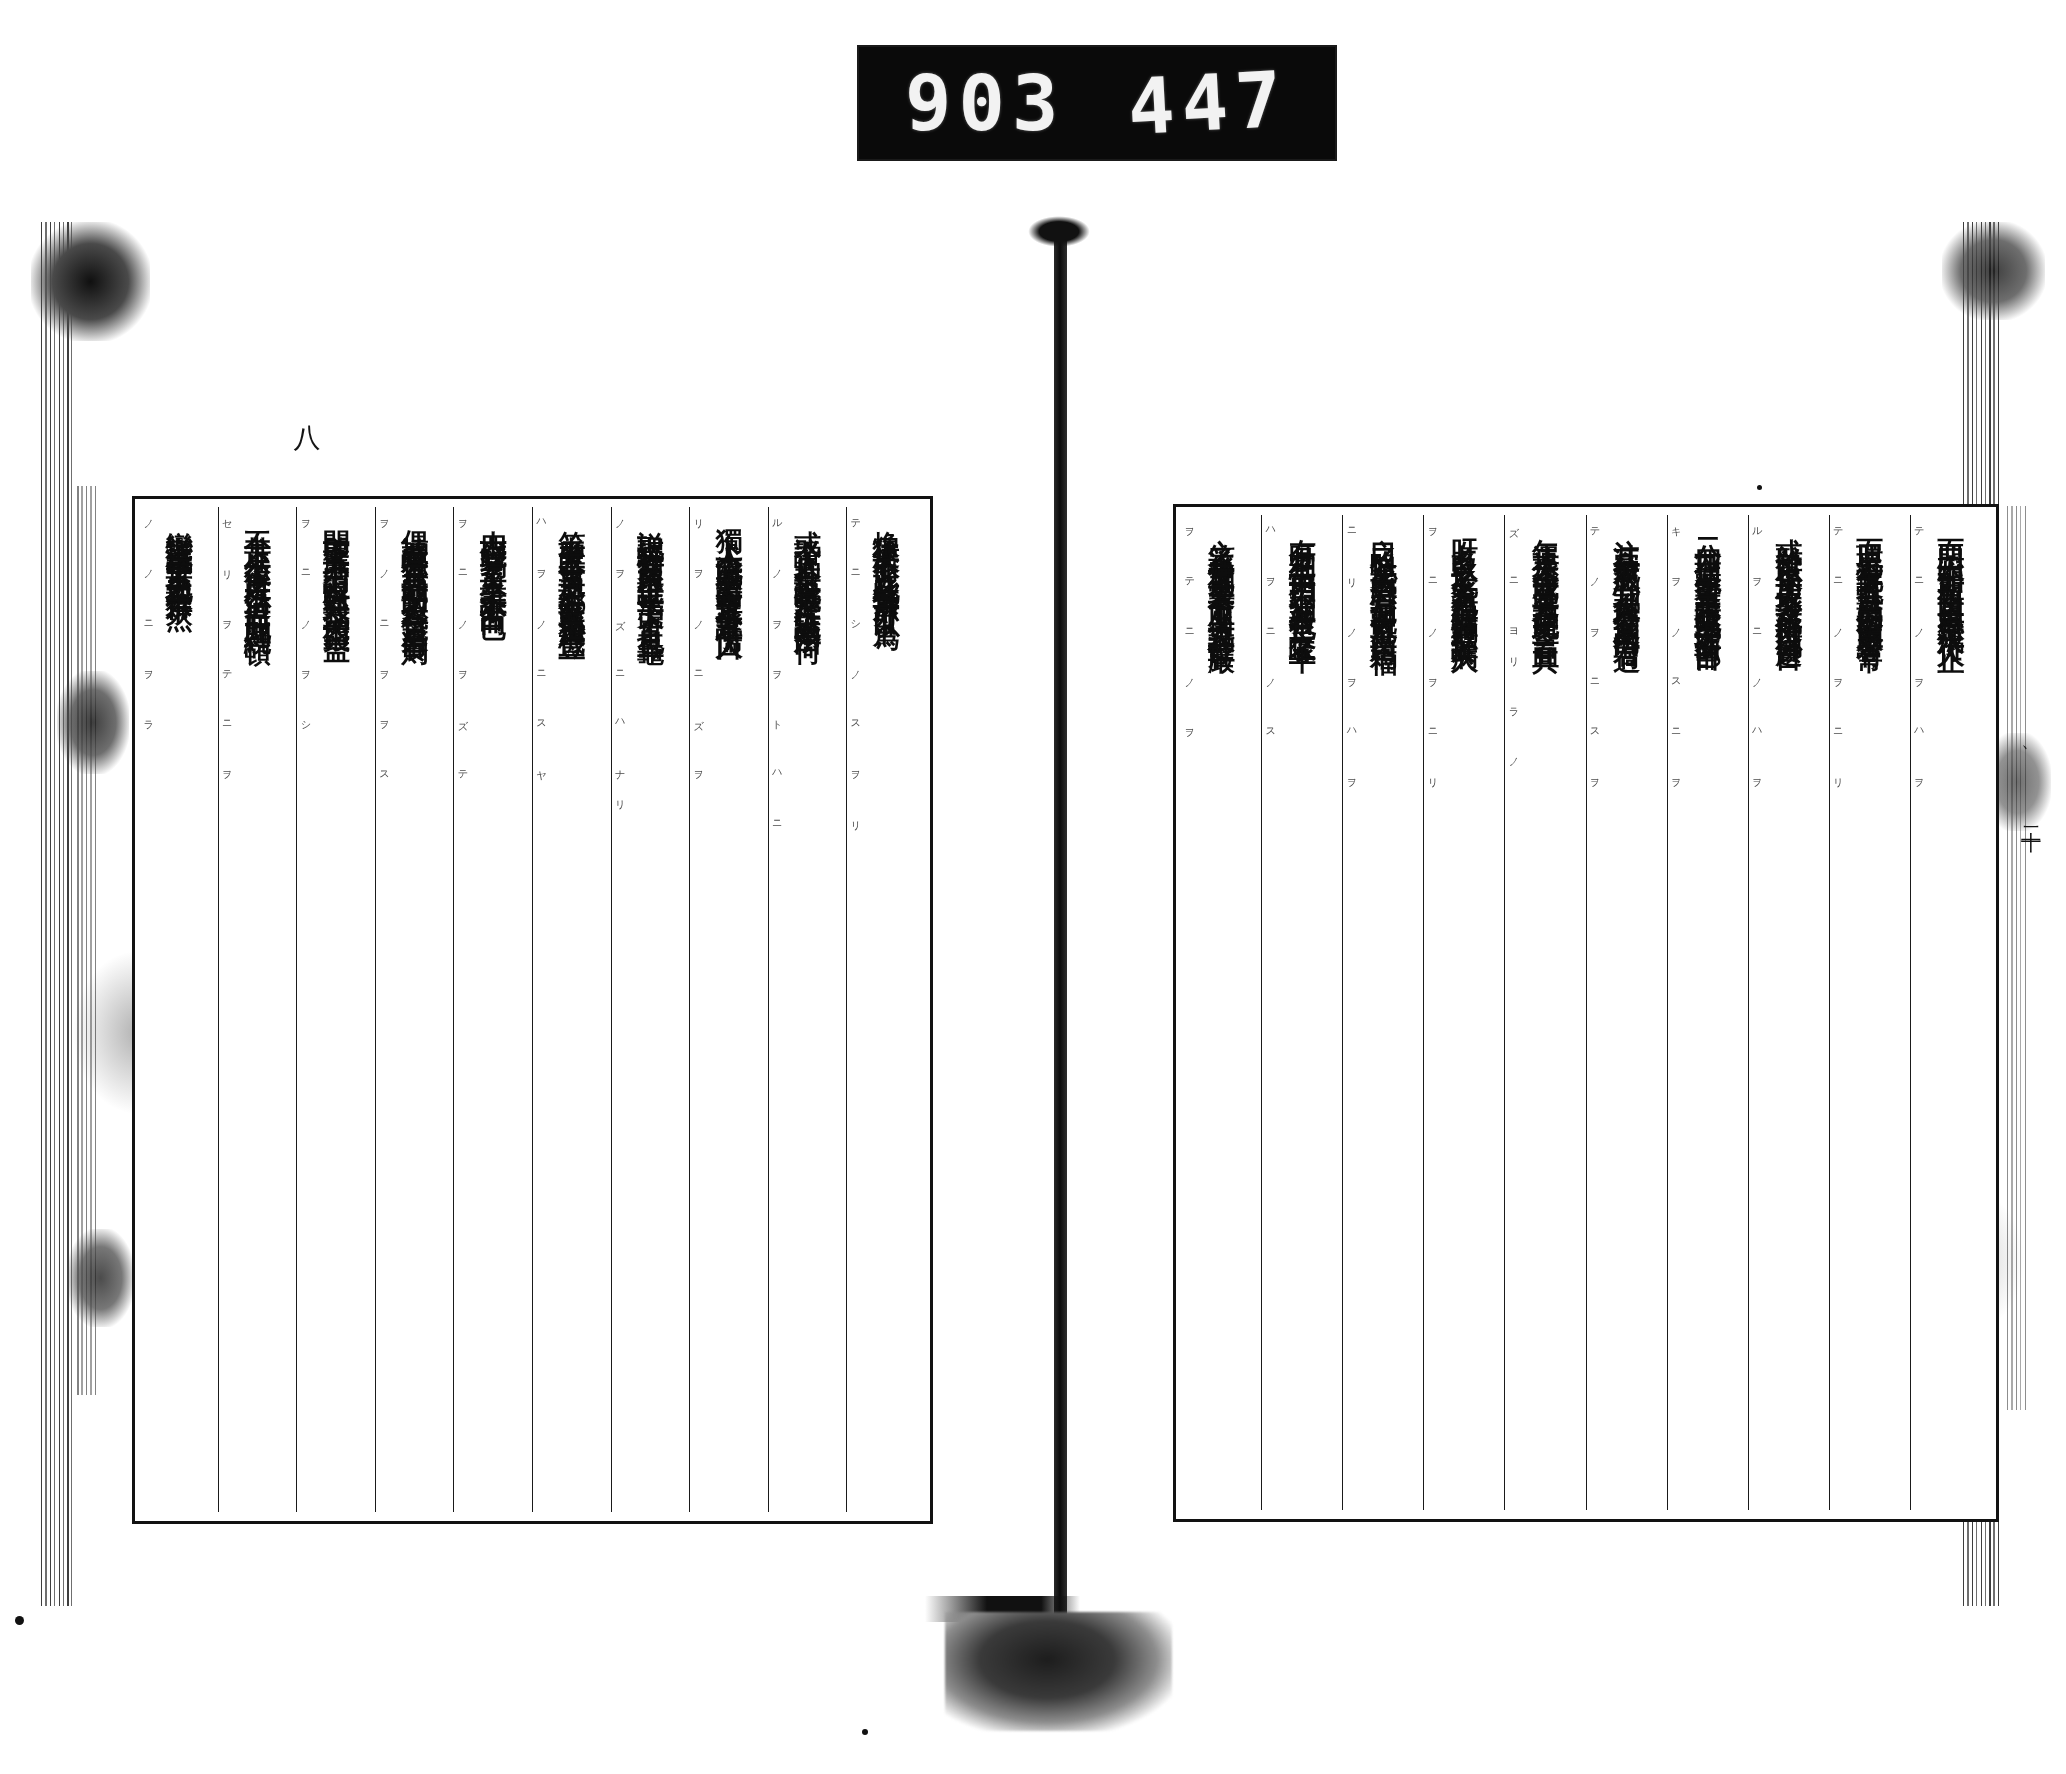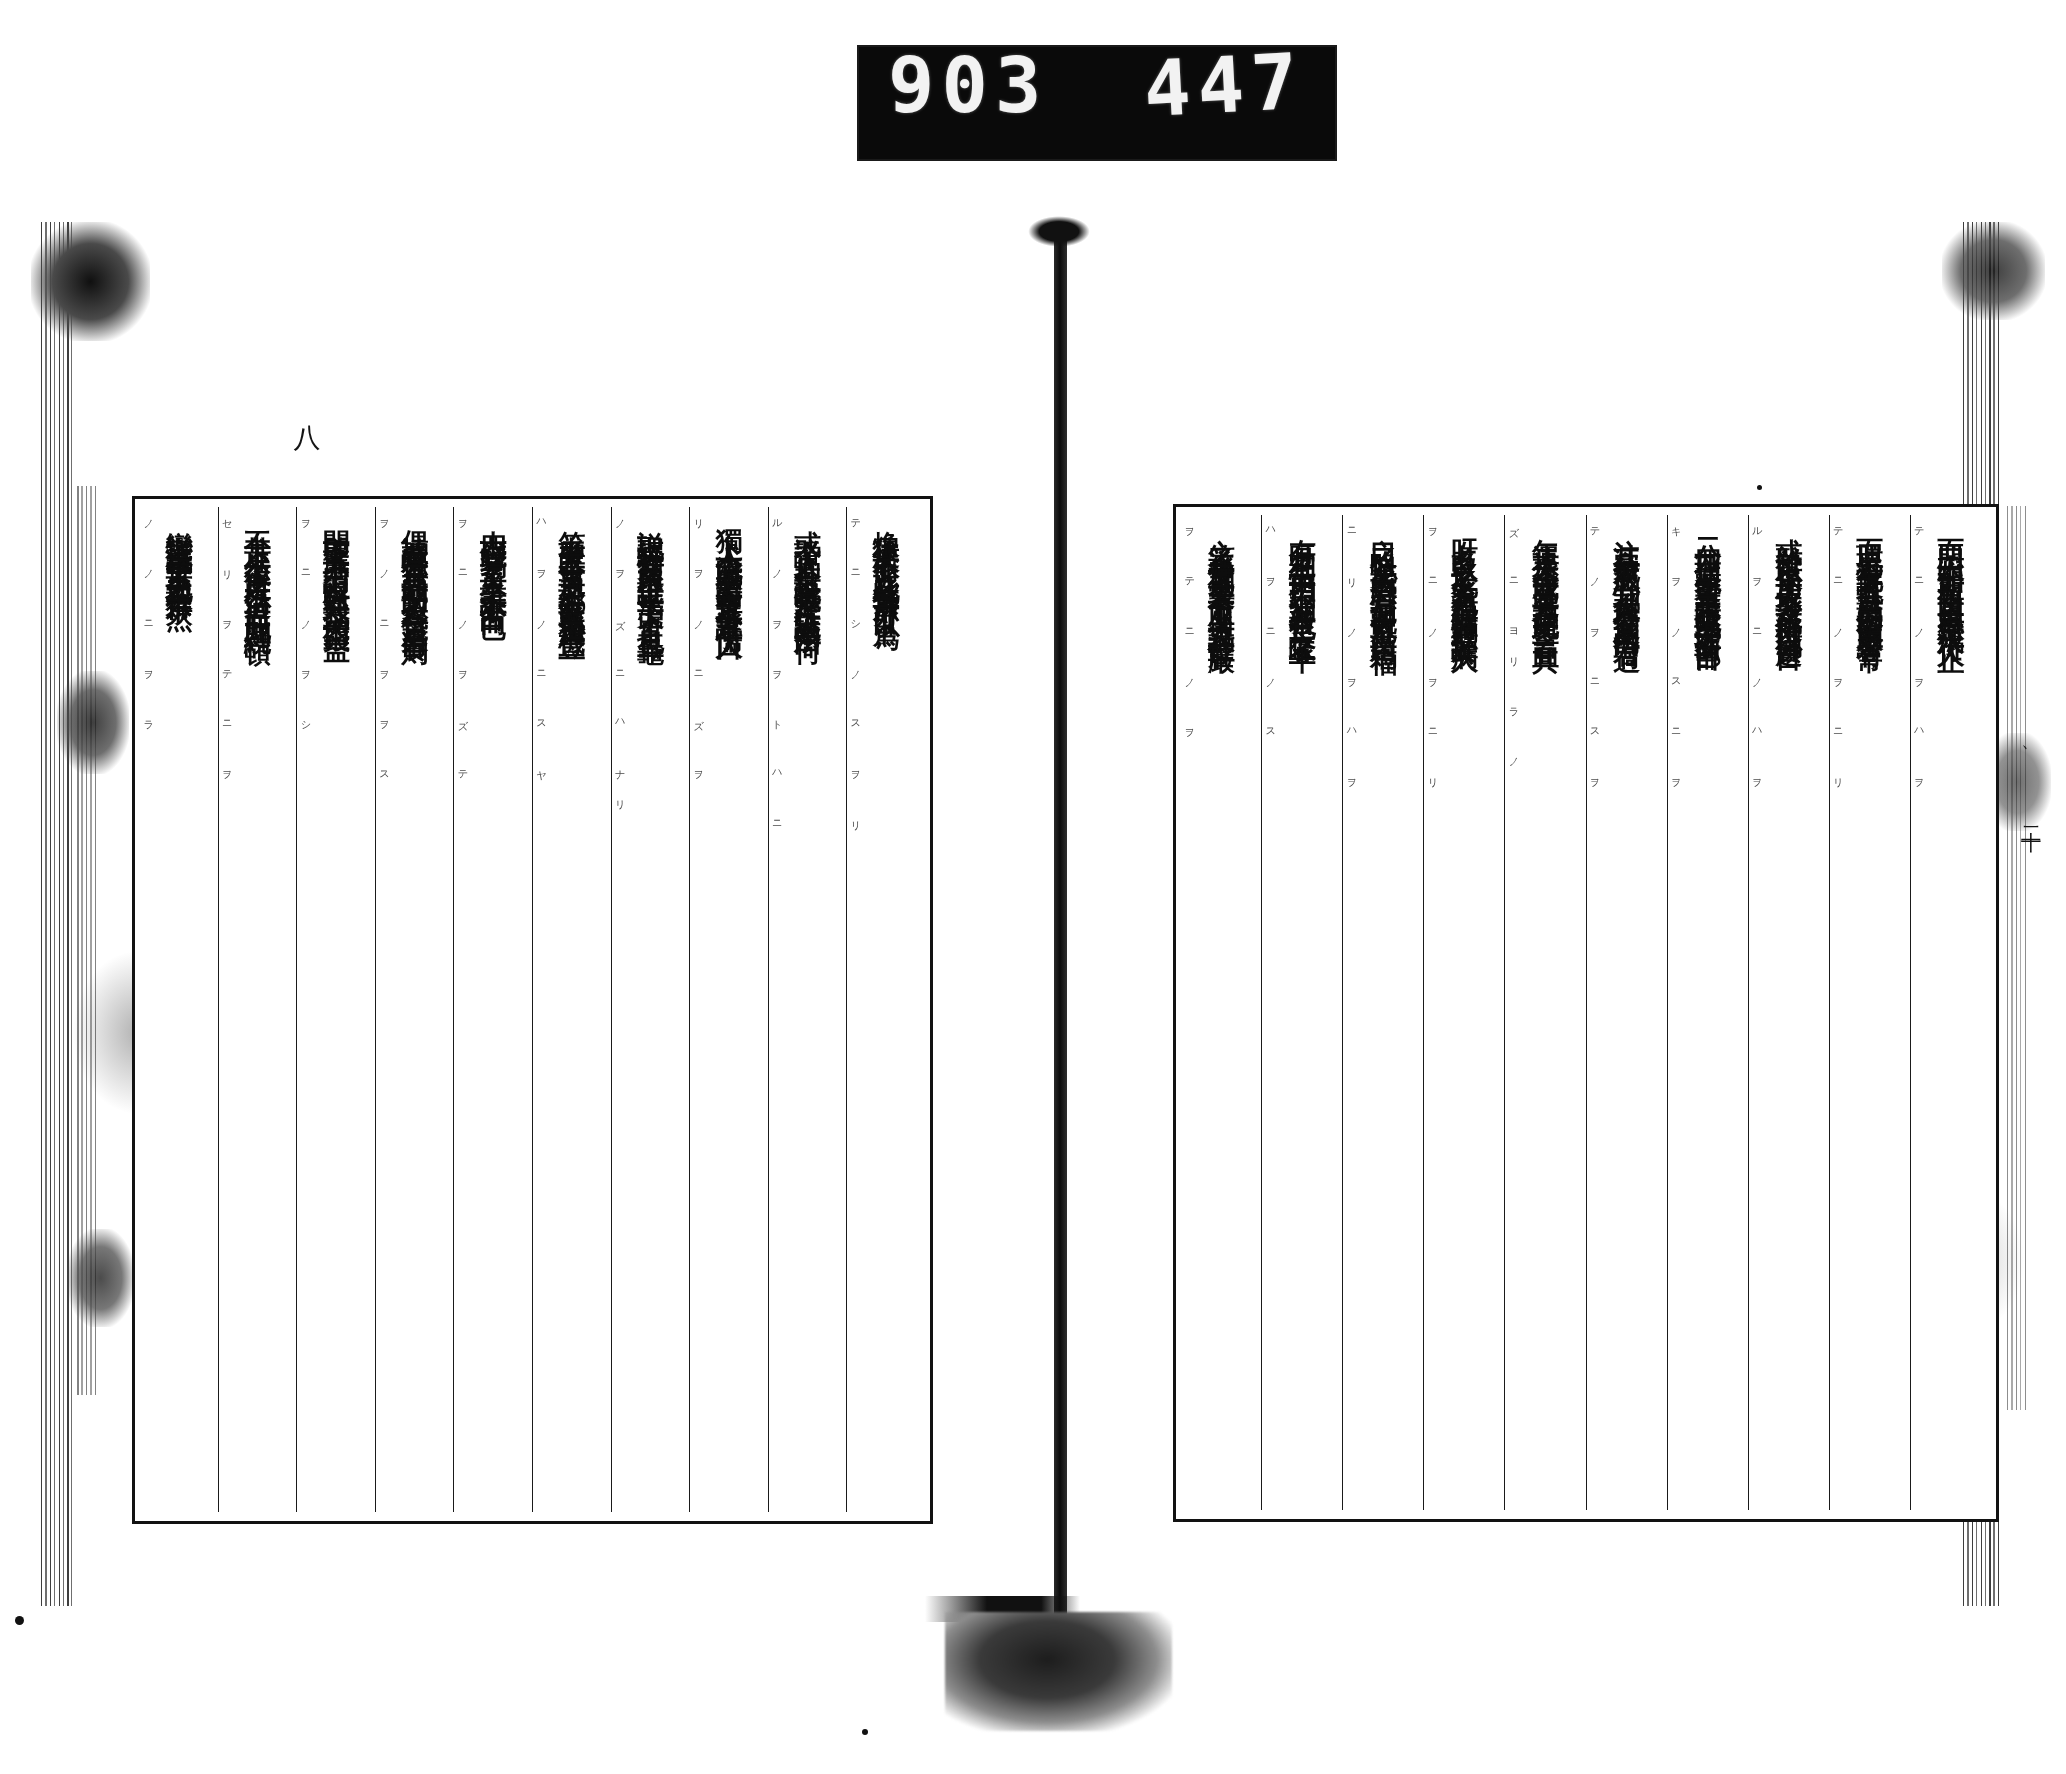--- a/index.html
+++ b/index.html
@@ -18,22 +18,23 @@
   
   #frame-counter {
     position: absolute;
     left: 857px;
     top: 45px;
     width: 480px;
     height: 116px;
     background: #0a0a0a;
     border: 2.1px solid #1a1a1a;
     display: flex;
+    align-items: center;
     justify-content: space-between;
-    padding: 0 29px;
+    padding: 0 46px;
     box-sizing: border-box;
   }
   #frame-counter .digits {
     color: #f2f2f2;
     font-family: "DejaVu Sans Mono", monospace;
     font-size: 77px;
     font-weight: bold;
     letter-spacing: 7.2px;
     line-height: 1;
     text-shadow: 0 0 3.1px rgba(255,255,255,0.35);

